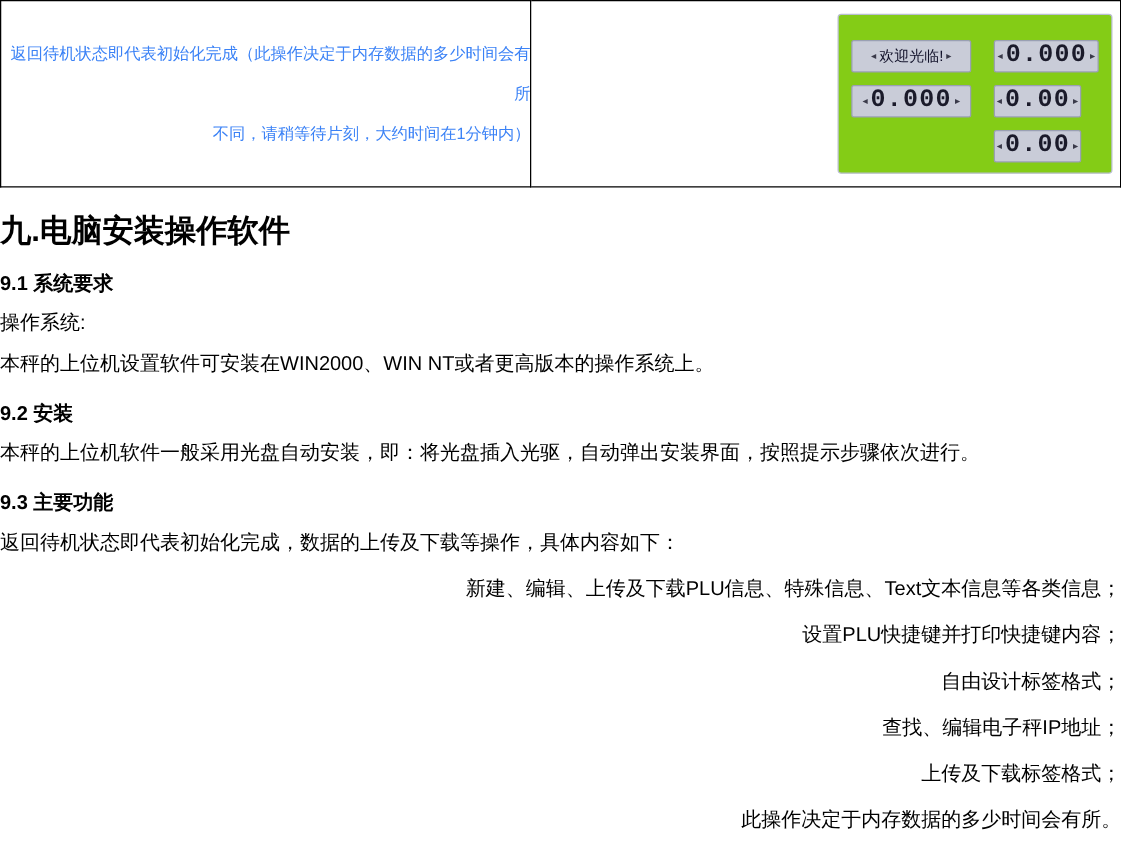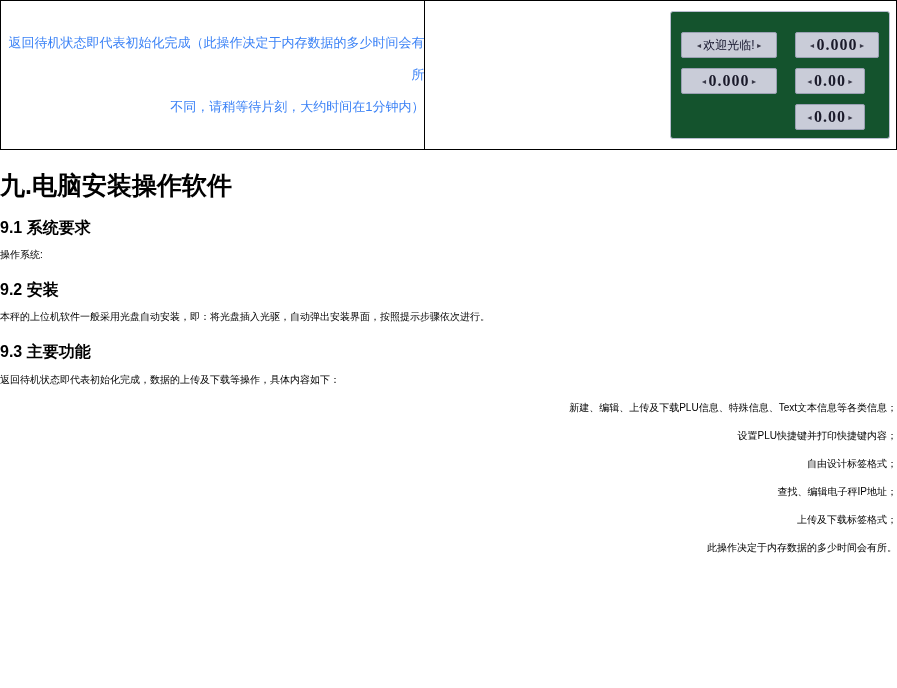--- a/index.html
+++ b/index.html
@@ -47,40 +47,40 @@
     width: 470px;
     text-align: right;
     padding-right: 4px;
   }
 
   
   .device {
     display: inline-block;
     width: 218px;
     height: 126px;
-    background: #14532d;
+    background: #84cc16;
     border: 1px solid #b9bed0;
     border-radius: 3px;
     position: relative;
     vertical-align: middle;
     margin: 6px 6px 6px 0;
   }
   .lcd {
     position: absolute;
     background: #c9ccd8;
     border: 1px solid #9aa0b3;
     border-radius: 2px;
     box-sizing: border-box;
     display: flex;
     align-items: center;
     justify-content: center;
   }
   .lcd .digits {
-    font-family: Liberation Serif, serif;
-    font-size: 16px;
+    font-family: Liberation Mono, monospace;
+    font-size: 20px;
     letter-spacing: 1px;
     color: #1a1a2a;
     line-height: 1;
     font-weight: bold;
   }
   .lcd .arrow {
     font-size: 7px;
     color: #3a3a4a;
     line-height: 1;
     padding: 0 1px;
@@ -137,21 +137,21 @@
     line-height: 1.2;
   }
   h2.section {
     font-size: 16px;
     font-weight: bold;
     margin: 18px 0 10px 0;
     padding: 0;
     line-height: 1.2;
   }
   p.para {
-    font-size: 10px;
+    font-size: 16px;
     margin: 9px 0;
     padding: 0;
     line-height: 1.5;
   }
   p.indent {
     padding-left: 8px;
     margin: 13px 0;
     text-align: right;
   }
 </style>
@@ -205,20 +205,21 @@
     </tr>
   </tbody>
     </table>
 
   <div class="doc">
 
     <h1 class="chapter">九.电脑安装操作软件</h1>
 
     <h2 class="section">9.1 系统要求</h2>
     <p class="para">操作系统:</p>
+    <p class="para">本秤的上位机设置软件可安装在WIN2000、WIN NT或者更高版本的操作系统上。</p>
 
     <h2 class="section">9.2 安装</h2>
     <p class="para">本秤的上位机软件一般采用光盘自动安装，即：将光盘插入光驱，自动弹出安装界面，按照提示步骤依次进行。</p>
 
     <h2 class="section">9.3 主要功能</h2>
     <p class="para">返回待机状态即代表初始化完成，数据的上传及下载等操作，具体内容如下：</p>
 
     <p class="para indent">新建、编辑、上传及下载PLU信息、特殊信息、Text文本信息等各类信息；</p>
     <p class="para indent">设置PLU快捷键并打印快捷键内容；</p>
     <p class="para indent">自由设计标签格式；</p>

